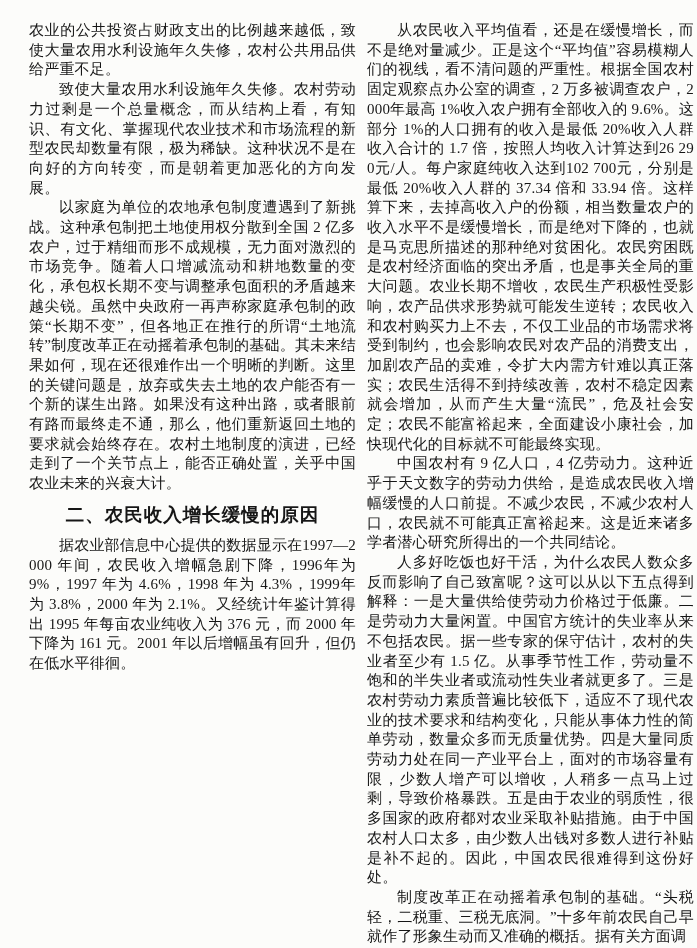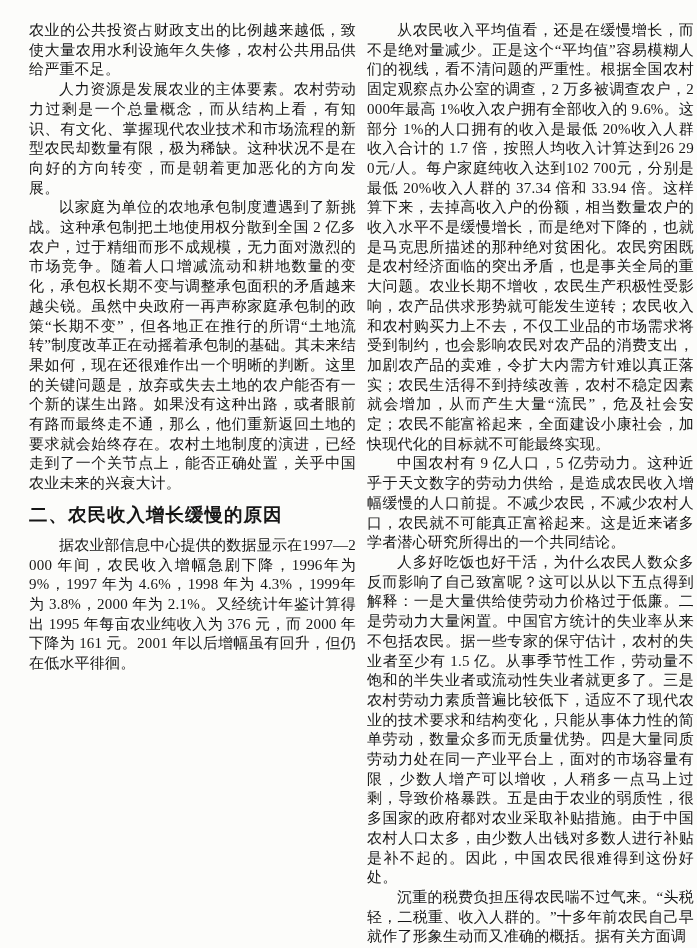--- a/index.html
+++ b/index.html
@@ -35,43 +35,43 @@
     margin: 0;
     text-indent: 2em;
     word-break: break-all;
   }
   .col p.noindent {
     text-indent: 0;
   }
   .heading {
     font-size: 18.5px;
     font-weight: bold;
-    text-align: left;
+    text-align: center;
     margin: 9px 0 9px 0;
     line-height: 24px;
     letter-spacing: 1px;
     font-family: "Liberation Sans", "DejaVu Sans", sans-serif;
   }
 </style>
 </head>
 <body>
 
 <div class="page">
   <div class="cols">
 
     <div class="col">
       <p class="noindent">农业的公共投资占财政支出的比例越来越低，致使大量农用水利设施年久失修，农村公共用品供给严重不足。</p>
-      <p>人力资源是发展农业的主体要素。农村劳动力过剩是一个总量概念，而从结构上看，有知识、有文化、掌握现代农业技术和市场流程的新型农民却数量有限，极为稀缺。这种状况不是在向好的方向转变，而是朝着更加恶化的方向发展。</p>
+      <p>致使大量农用水利设施年久失修。农村劳动力过剩是一个总量概念，而从结构上看，有知识、有文化、掌握现代农业技术和市场流程的新型农民却数量有限，极为稀缺。这种状况不是在向好的方向转变，而是朝着更加恶化的方向发展。</p>
       <p>以家庭为单位的农地承包制度遭遇到了新挑战。这种承包制把土地使用权分散到全国 2 亿多农户，过于精细而形不成规模，无力面对激烈的市场竞争。随着人口增减流动和耕地数量的变化，承包权长期不变与调整承包面积的矛盾越来越尖锐。虽然中央政府一再声称家庭承包制的政策“长期不变”，但各地正在推行的所谓“土地流转”制度改革正在动摇着承包制的基础。其未来结果如何，现在还很难作出一个明晰的判断。这里的关键问题是，放弃或失去土地的农户能否有一个新的谋生出路。如果没有这种出路，或者眼前有路而最终走不通，那么，他们重新返回土地的要求就会始终存在。农村土地制度的演进，已经走到了一个关节点上，能否正确处置，关乎中国农业未来的兴衰大计。</p>
       <h2 class="heading">二、农民收入增长缓慢的原因</h2>
       <p>据农业部信息中心提供的数据显示在1997—2000 年间，农民收入增幅急剧下降，1996年为 9%，1997 年为 4.6%，1998 年为 4.3%，1999年为 3.8%，2000 年为 2.1%。又经统计年鉴计算得出 1995 年每亩农业纯收入为 376 元，而 2000 年下降为 161 元。2001 年以后增幅虽有回升，但仍在低水平徘徊。</p>
 
     </div>
 
     <div class="col">
       <p>从农民收入平均值看，还是在缓慢增长，而不是绝对量减少。正是这个“平均值”容易模糊人们的视线，看不清问题的严重性。根据全国农村固定观察点办公室的调查，2 万多被调查农户，2000年最高 1%收入农户拥有全部收入的 9.6%。这部分 1%的人口拥有的收入是最低 20%收入人群收入合计的 1.7 倍，按照人均收入计算达到26 290元/人。每户家庭纯收入达到102 700元，分别是最低 20%收入人群的 37.34 倍和 33.94 倍。这样算下来，去掉高收入户的份额，相当数量农户的收入水平不是缓慢增长，而是绝对下降的，也就是马克思所描述的那种绝对贫困化。农民穷困既是农村经济面临的突出矛盾，也是事关全局的重大问题。农业长期不增收，农民生产积极性受影响，农产品供求形势就可能发生逆转；农民收入和农村购买力上不去，不仅工业品的市场需求将受到制约，也会影响农民对农产品的消费支出，加剧农产品的卖难，令扩大内需方针难以真正落实；农民生活得不到持续改善，农村不稳定因素就会增加，从而产生大量“流民”，危及社会安定；农民不能富裕起来，全面建设小康社会，加快现代化的目标就不可能最终实现。</p>
-      <p>中国农村有 9 亿人口，5 亿劳动力。这种近乎于天文数字的劳动力供给，是造成农民收入增幅缓慢的人口前提。不减少农民，不减少农村人口，农民就不可能真正富裕起来。这是近来诸多学者潜心研究所得出的一个共同结论。</p>
+      <p>中国农村有 9 亿人口，4 亿劳动力。这种近乎于天文数字的劳动力供给，是造成农民收入增幅缓慢的人口前提。不减少农民，不减少农村人口，农民就不可能真正富裕起来。这是近来诸多学者潜心研究所得出的一个共同结论。</p>
       <p>人多好吃饭也好干活，为什么农民人数众多反而影响了自己致富呢？这可以从以下五点得到解释：一是大量供给使劳动力价格过于低廉。二是劳动力大量闲置。中国官方统计的失业率从来不包括农民。据一些专家的保守估计，农村的失业者至少有 1.5 亿。从事季节性工作，劳动量不饱和的半失业者或流动性失业者就更多了。三是农村劳动力素质普遍比较低下，适应不了现代农业的技术要求和结构变化，只能从事体力性的简单劳动，数量众多而无质量优势。四是大量同质劳动力处在同一产业平台上，面对的市场容量有限，少数人增产可以增收，人稍多一点马上过剩，导致价格暴跌。五是由于农业的弱质性，很多国家的政府都对农业采取补贴措施。由于中国农村人口太多，由少数人出钱对多数人进行补贴是补不起的。因此，中国农民很难得到这份好处。</p>
-      <p>沉重的税费负担压得农民喘不过气来。“头税轻，二税重、收入人群的。”十多年前农民自己早就作了形象生动而又准确的概括。据有关方面调</p>
+      <p>制度改革正在动摇着承包制的基础。“头税轻，二税重、三税无底洞。”十多年前农民自己早就作了形象生动而又准确的概括。据有关方面调</p>
     </div>
 
   </div>
 </div>
 
 </body></html>

